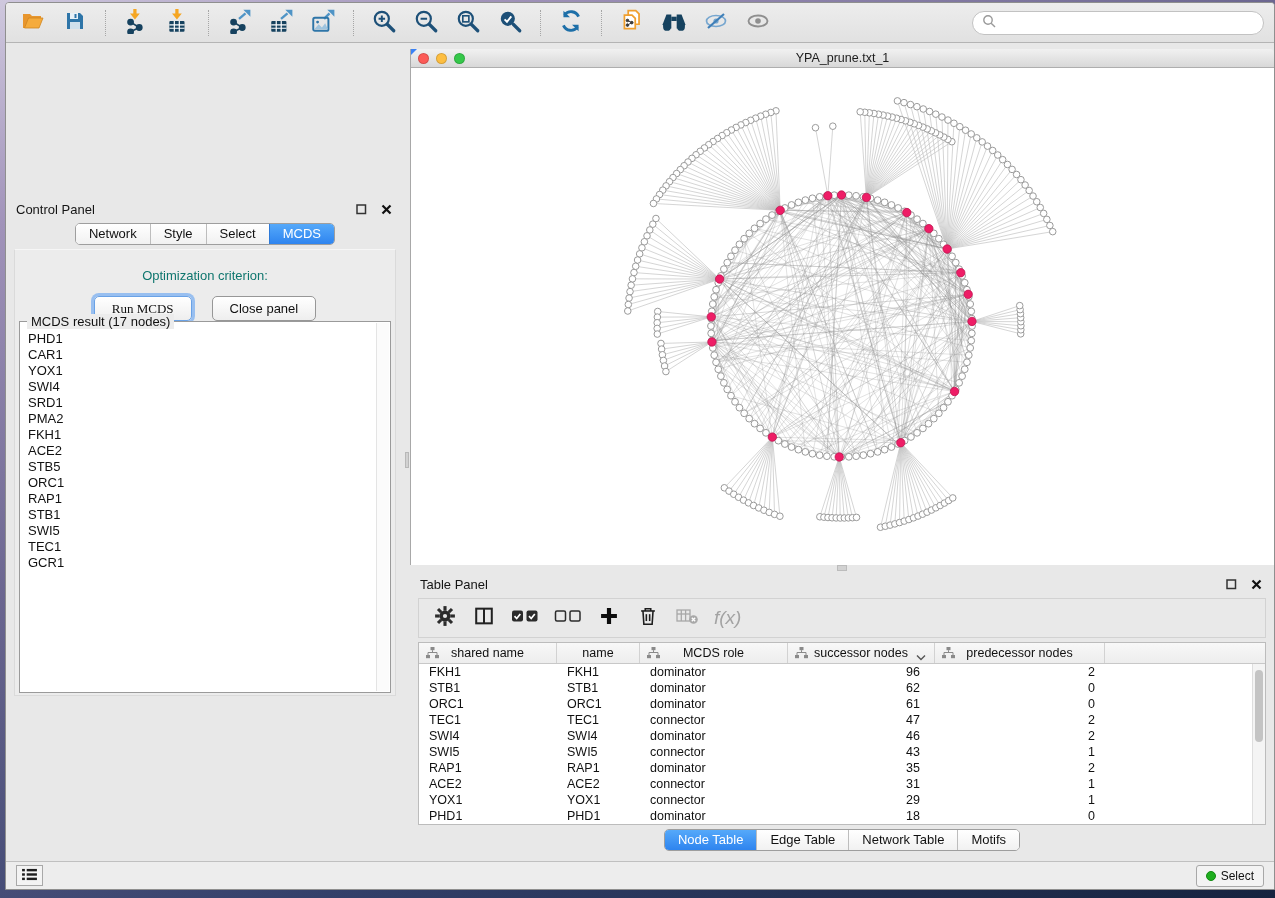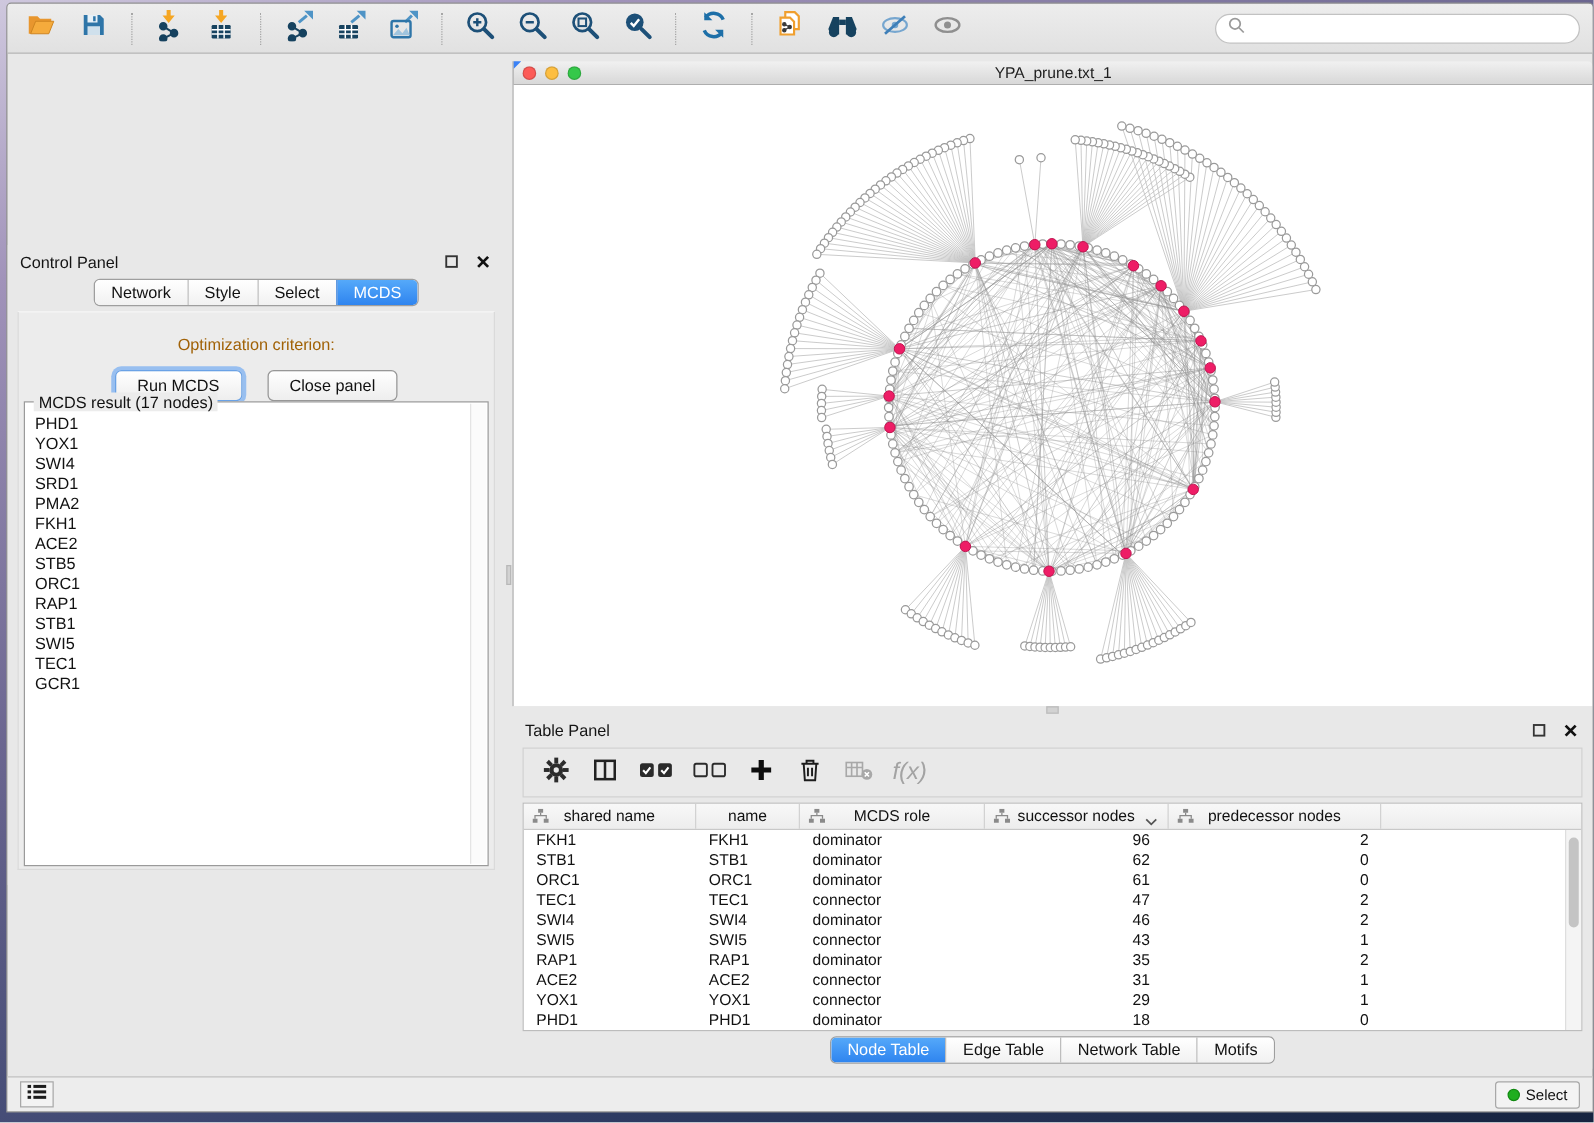--- a/index.html
+++ b/index.html
@@ -27,29 +27,29 @@
 .panel-titlebar .spacer { flex:1; }
 .mini-btn { width:16px; height:16px; display:flex; align-items:center; justify-content:center; }
 .tabs-row { display:flex; justify-content:center; padding:1px 0 0; height:25px; }
 .seg { display:flex; border:1px solid #9e9e9e; border-radius:5px; overflow:hidden; background:#fff; height:22px; }
 .seg-item { padding:2px 13px; font-size:13px; border-left:1px solid #bdbdbd;
   background:linear-gradient(#ffffff,#f1f1f1); color:#111; white-space:nowrap; }
 .seg-item:first-child { border-left:none; }
 .seg-item.active { background:linear-gradient(#55a9fa,#2e84ef); color:#fff; border-left-color:#2e7ad8; }
 .cp-content { flex:1; margin:2px 8px 12px; background:#ececec; border:1px solid #dadada; border-top-color:#f6f6f6;
   display:flex; flex-direction:column; align-items:center; min-height:0; }
-.opt-label { margin-top:18px; font-size:13px; color:#a16207; }
+.opt-label { margin-top:18px; font-size:13px; color:#0f766e; }
 .select { margin-top:9px; width:318px; height:26px; border:1px solid #b3b3b3; border-radius:5px; background:#fff;
   display:flex; align-items:center; font-size:13px; padding-left:9px; position:relative; color:#111; }
 .select .stepper { position:absolute; right:1px; top:1px; bottom:1px; width:20px; border-radius:4px;
   background:linear-gradient(#74b6f9,#3a8af0); display:flex; flex-direction:column; align-items:center; justify-content:center; gap:2px; }
 .btn-row { margin-top:13px; display:flex; gap:20px; }
 .btn { height:25px; padding:0 17px; font-size:13px; color:#111; border:1px solid #979797; border-radius:5px;
   background:linear-gradient(#ffffff,#eeeeee); }
-.btn.focused { box-shadow:0 0 0 3px rgba(108,168,243,.65); border-color:#6aa2e6; }
+.btn.focused { box-shadow:0 0 0 3px rgba(108,168,243,.65); border-color:#6aa2e6;font-family:Liberation Serif, serif; }
 .result-box { margin-top:auto; margin-bottom:2px; width:372px; height:372px; border:1px solid #9a9a9a;
   background:#fff; position:relative;padding-left:11px; }
 .result-legend { position:absolute; top:-8px; left:7px; background:#ececec; padding:0 4px; font-size:13px; color:#111; }
 .result-list { position:absolute; inset:1px 14px 1px 1px; padding:8px 0 0 7px; font-size:13px; line-height:16px;
   color:#111; overflow:hidden; }
 .result-scroll { position:absolute; top:1px; right:1px; bottom:1px; width:13px; background:#fbfbfb; border-left:1px solid #e4e4e4; }
 
 
 .v-divider { width:6px; flex:0 0 auto; background:#e2e2e2; border-left:1px solid #c4c4c4; border-right:1px solid #c4c4c4; position:relative; }
 .v-grip { position:absolute; top:47%; left:0; right:0; height:16px; background:#d2d2d2; border:1px solid #b8b8b8; }
@@ -296,20 +296,21 @@
       <div class="cp-content">
         <div class="opt-label">Optimization criterion:</div>
         <div class="btn-row">
           <button class="btn focused">Run MCDS</button>
           <button class="btn">Close panel</button>
         </div>
         <div class="result-box">
           <span class="result-legend">MCDS result (17 nodes)</span>
           <div class="result-list">
                 <div>PHD1</div>
+                <div>CAR1</div>
                 <div>YOX1</div>
                 <div>SWI4</div>
                 <div>SRD1</div>
                 <div>PMA2</div>
                 <div>FKH1</div>
                 <div>ACE2</div>
                 <div>STB5</div>
                 <div>ORC1</div>
                 <div>RAP1</div>
                 <div>STB1</div>

